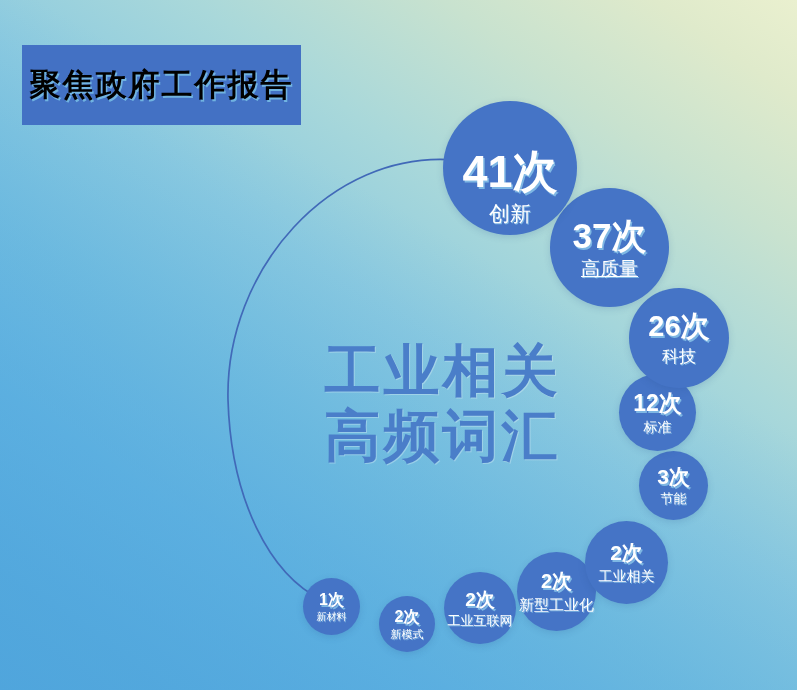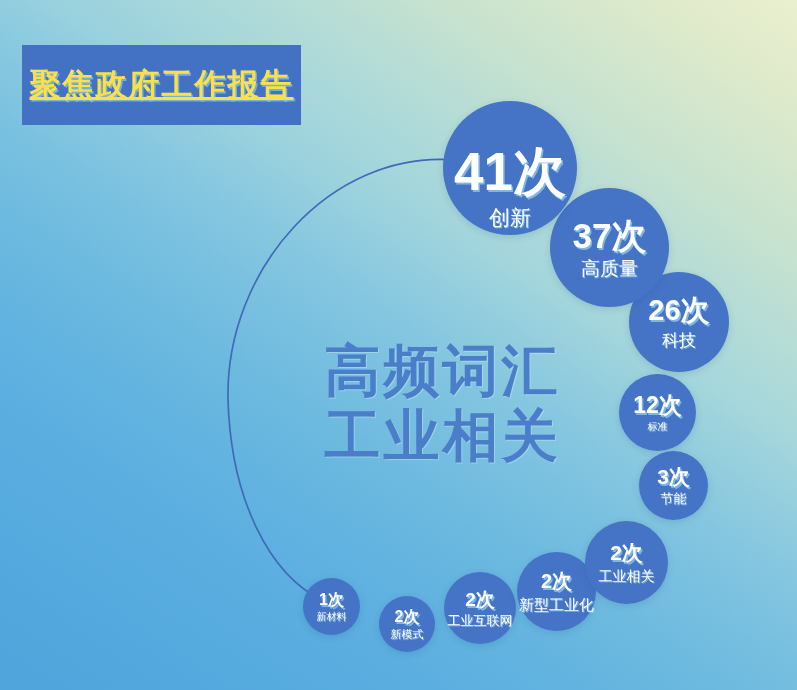--- a/index.html
+++ b/index.html
@@ -49,27 +49,26 @@
   }
   #banner-title {
     position: absolute;
     left: 0;
     top: 0;
     width: 279px;
     height: 80px;
     display: flex;
     align-items: center;
     justify-content: center;
-    color: #fde047;
+    color: #000000;
     font-size: 31px;
     font-weight: bold;
     letter-spacing: 2px;
     text-shadow: 1.5px 1.5px 0 rgba(120,190,230,0.85);
     white-space: nowrap;
-    text-decoration: underline;
   }
 
   
   #center-title {
     position: absolute;
     left: 310px;
     top: 339px;
     width: 265px;
     color: #4a7ec9;
     font-size: 56px;
@@ -126,40 +125,40 @@
 
   <svg id="arc-svg" viewBox="0 0 797 690" xmlns="http://www.w3.org/2000/svg">
     <path d="M 455 160 C 330 150, 225 270, 228 400 C 231 500, 270 575, 322 600" fill="none" stroke="#4169B8" stroke-width="1.7" stroke-linecap="round"></path>
   </svg>
 
   <div id="banner">
     <div id="banner-title">聚焦政府工作报告</div>
   </div>
 
   <div id="center-title">
+    <span class="line">工业相关</span>
     <span class="line">高频词汇</span>
-    <span class="line">工业相关</span>
   </div>
 
   <div id="bubble-layer">
       <div class="bubble" style="left: 443px; top: 101px; width: 134px; height: 134px; background: rgb(69, 116, 198); z-index: 20;">
-        <div class="count" style="font-size: 53px; margin-top: 36px;">41次</div>
+        <div class="count" style="font-size: 45px; margin-top: 36px;">41次</div>
         <div class="word" style="font-size: 21px; margin-top: 9px;">创新</div>
       </div>
       <div class="bubble" style="left: 550px; top: 188px; width: 119px; height: 119px; background: rgb(69, 116, 198); z-index: 19;">
         <div class="count" style="font-size: 35px;">37次</div>
-        <div class="word" style="font-size: 19px; margin-top: 6px;">高质量</div>
+        <div class="word" style="font-size: 19px; margin-top: 6px; text-decoration: underline;">高质量</div>
       </div>
-      <div class="bubble" style="left: 629px; top: 272px; width: 100px; height: 100px; background: rgb(69, 116, 198); z-index: 18;">
+      <div class="bubble" style="left: 629px; top: 288px; width: 100px; height: 100px; background: rgb(69, 116, 198); z-index: 18;">
         <div class="count" style="font-size: 29px;">26次</div>
         <div class="word" style="font-size: 17px; margin-top: 7px;">科技</div>
       </div>
       <div class="bubble" style="left: 619px; top: 374px; width: 77px; height: 77px; background: rgb(69, 116, 198); z-index: 17;">
         <div class="count" style="font-size: 23px;">12次</div>
-        <div class="word" style="font-size: 10px; margin-top: 5px;">标准</div>
+        <div class="word" style="font-size: 14px; margin-top: 5px;">标准</div>
       </div>
       <div class="bubble" style="left: 639px; top: 451px; width: 69px; height: 69px; background: rgb(69, 116, 198); z-index: 16; text-align: center;">
         <div class="count" style="font-size: 21px;">3次</div>
         <div class="word" style="font-size: 13px; margin-top: 5px;">节能</div>
       </div>
       <div class="bubble" style="left: 585px; top: 521px; width: 83px; height: 83px; background: rgb(69, 116, 198); z-index: 15;">
         <div class="count" style="font-size: 21px;">2次</div>
         <div class="word" style="font-size: 14px; margin-top: 6px;">工业相关</div>
       </div>
       <div class="bubble" style="left: 517px; top: 552px; width: 79px; height: 79px; background: rgb(69, 116, 198); z-index: 14;">

